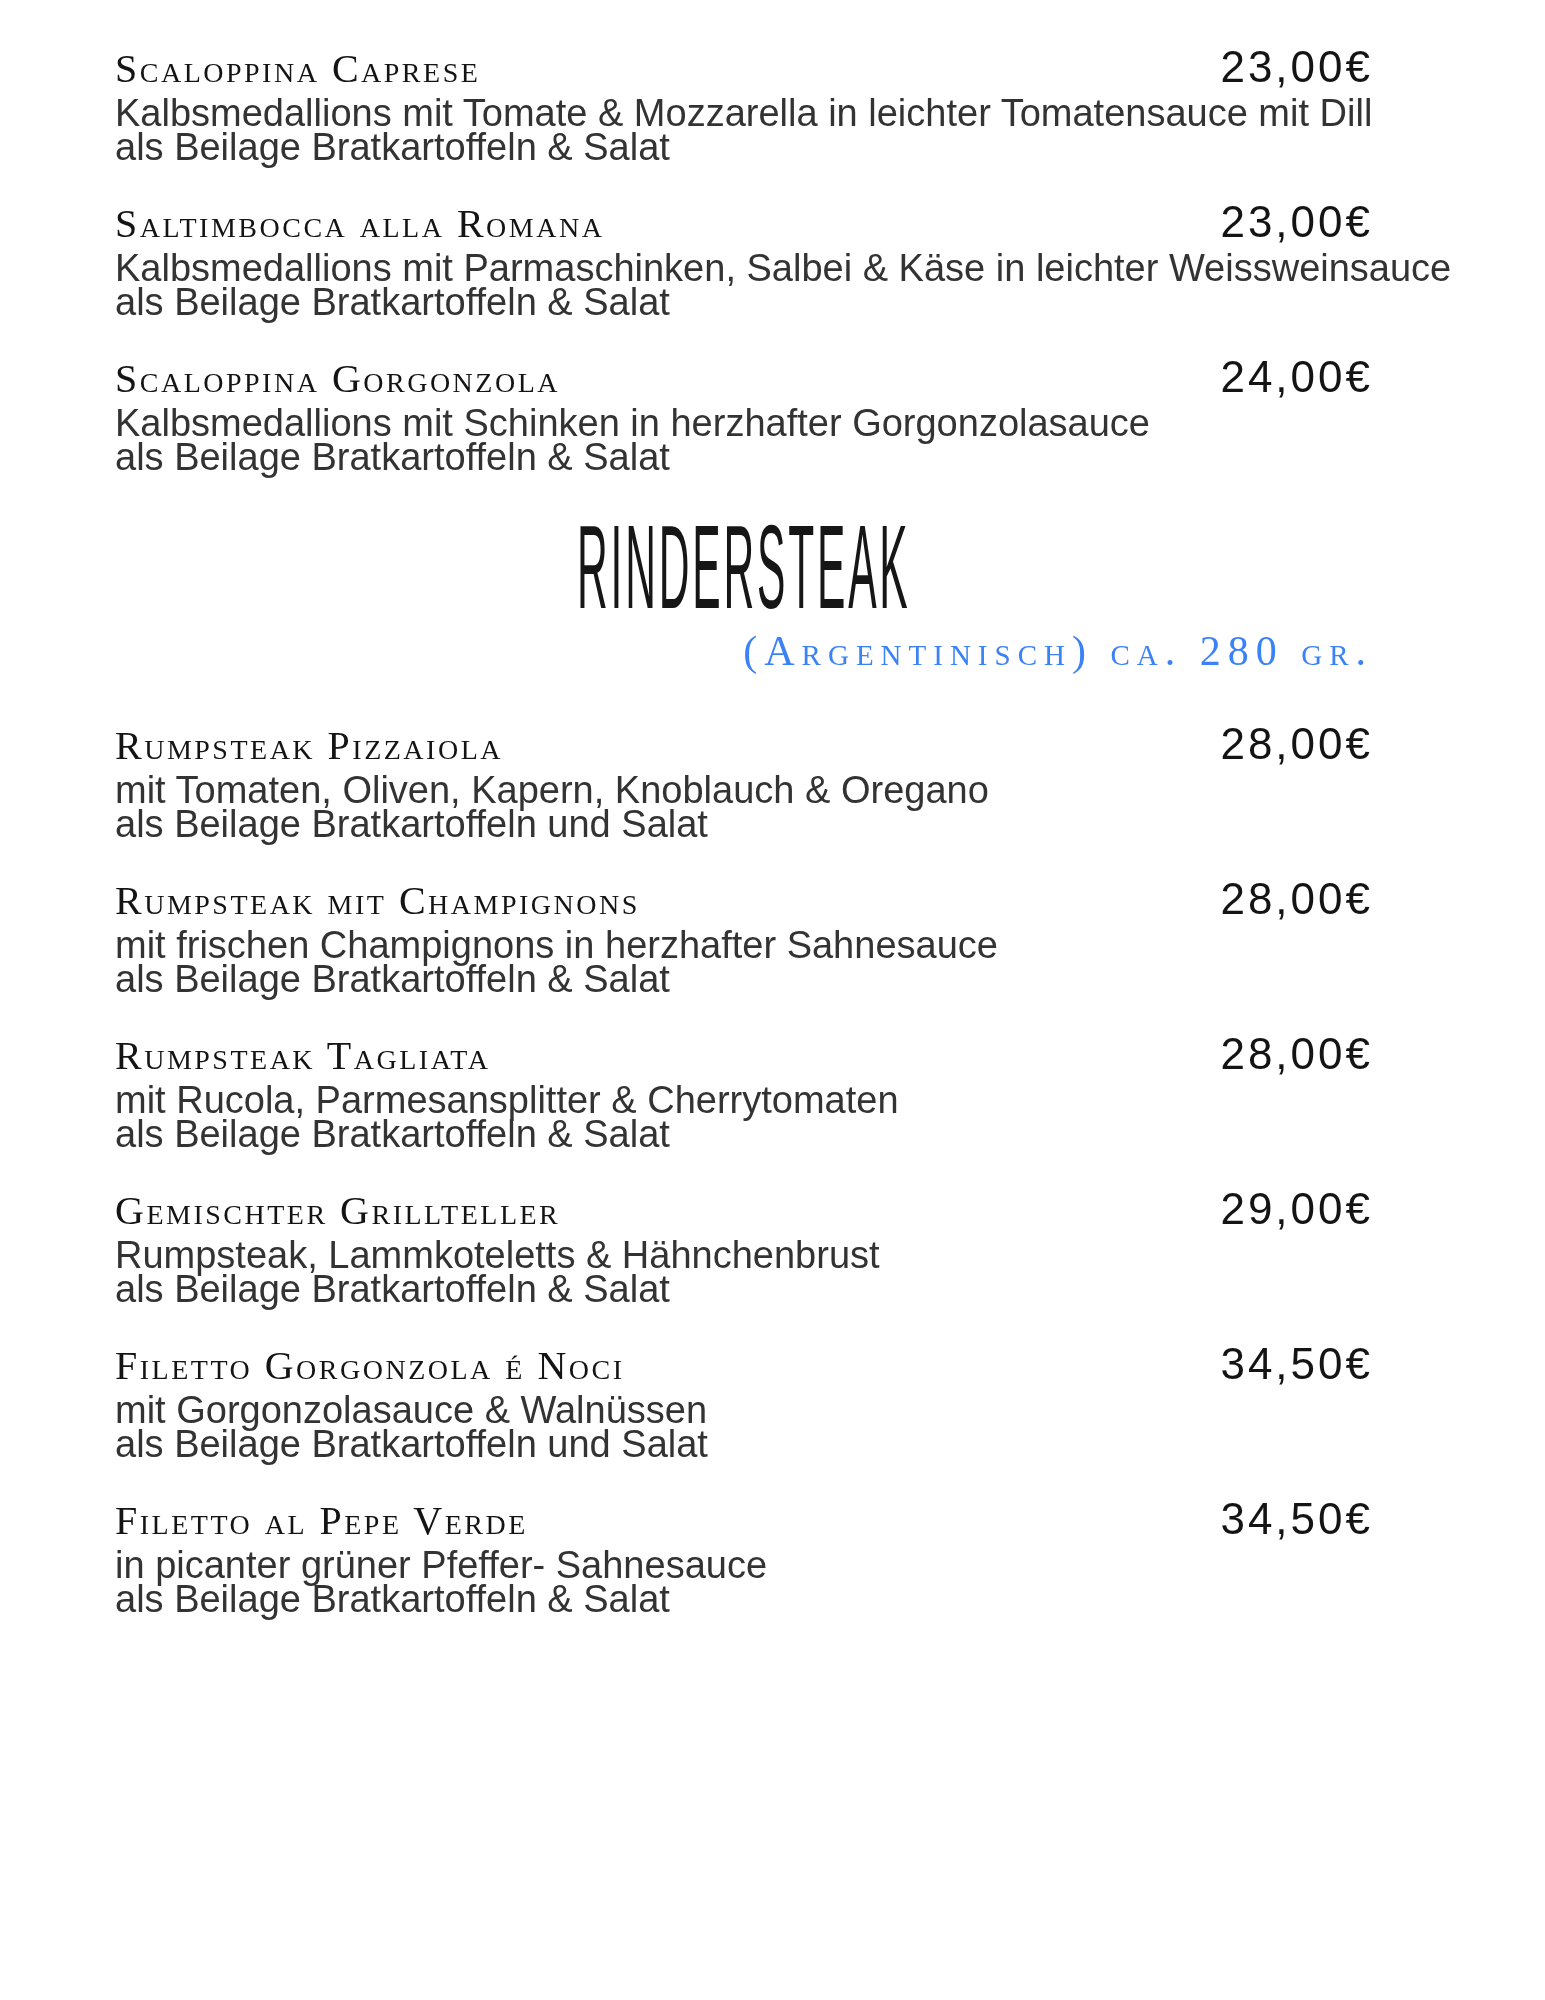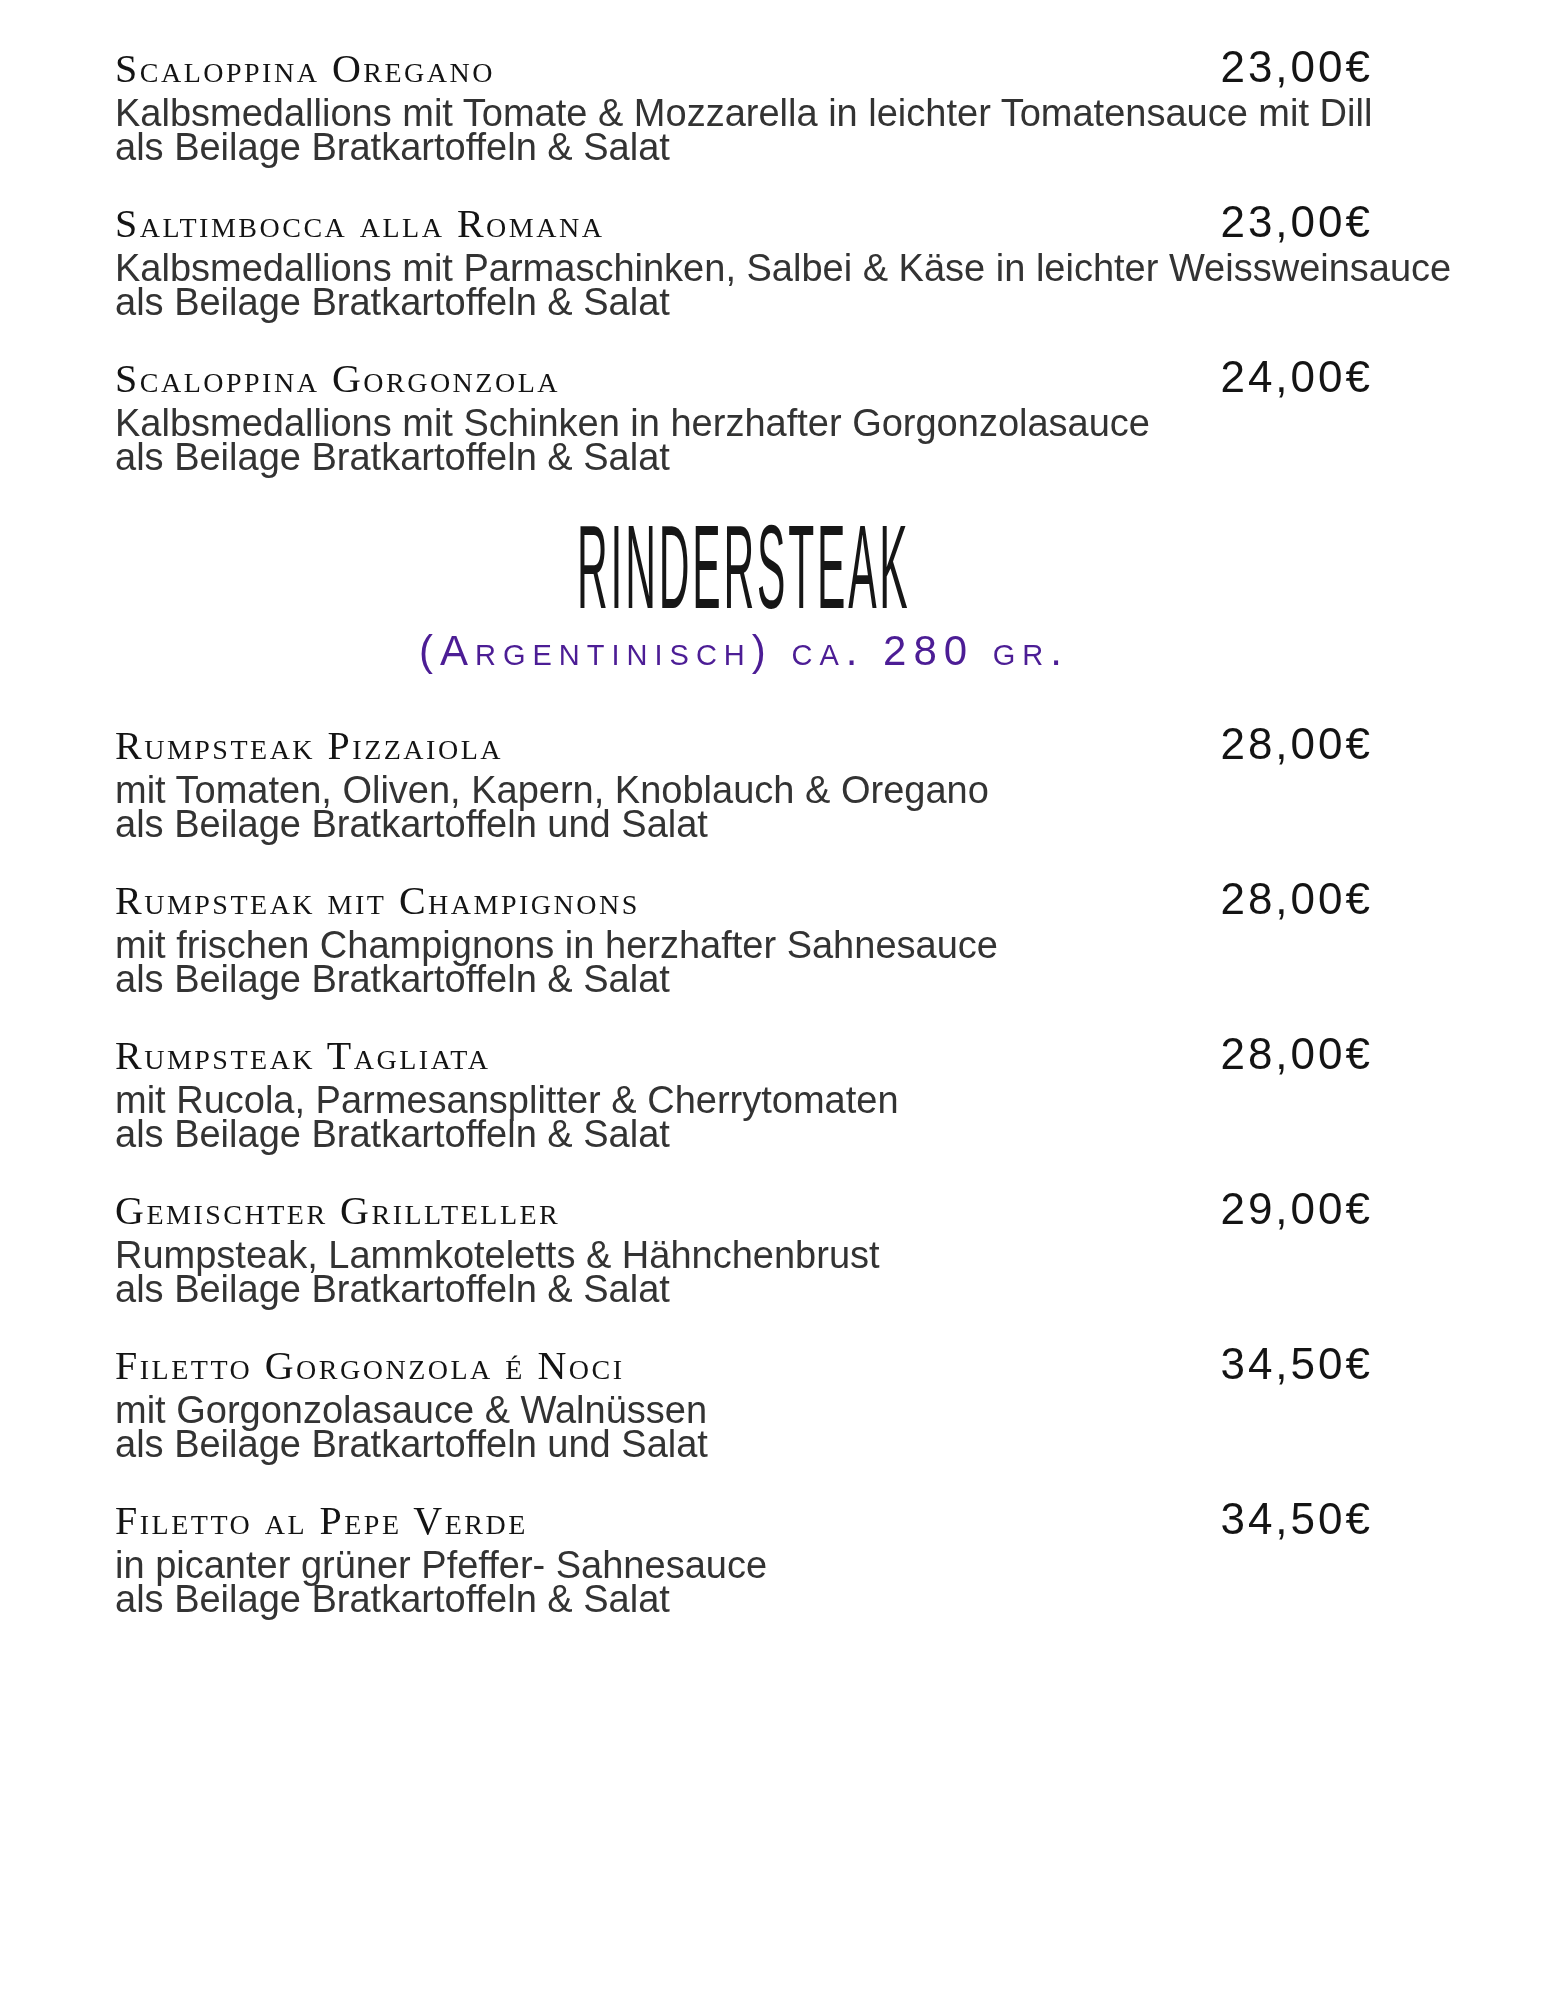--- a/index.html
+++ b/index.html
@@ -27,26 +27,26 @@
     color: #161616;
     white-space: nowrap;
     letter-spacing: 5px;
   }
   .title-lg-wrap { height: 118px; }
   .title-lg { font-size: 76px; transform: scale(0.56, 1.55); }
   .title-sm-wrap { height: 92px; }
   .title-sm { font-size: 58px; transform: scale(0.64, 1.48); }
 
   .section-subtitle {
-    text-align: center;
-    font-family: Liberation Sans, sans-serif;
+    text-align: right;
+    font-family: Liberation Serif, serif;
     font-variant: small-caps;
     font-size: 42px;
     letter-spacing: 7px;
-    color: #4c1d95;
+    color: #3b82f6;
     margin-top: 2px;
   }
   .section { margin: 0; }
   .section-head { margin-bottom: 44px; }
   .section-head-first { margin-bottom: 58px; }
   .section-gap { margin-top: 26px; }
 
   .menu-item { margin-bottom: 33px; }
   .item-row {
     display: flex;
@@ -82,21 +82,21 @@
 </style>
 </head>
 <body>
 
 <div class="menu-page">
 
   <section class="section">
 
     <div class="menu-item">
       <div class="item-row">
-        <span class="item-name">Scaloppina Oregano</span>
+        <span class="item-name">Scaloppina Caprese</span>
         <span class="item-price">23,00€</span>
       </div>
       <div class="item-desc">
         <div class="desc-line">Kalbsmedallions mit Tomate &amp; Mozzarella in leichter Tomatensauce mit Dill</div>
         <div class="desc-line">als Beilage Bratkartoffeln &amp; Salat</div>
       </div>
     </div>
 
     <div class="menu-item">
       <div class="item-row">

